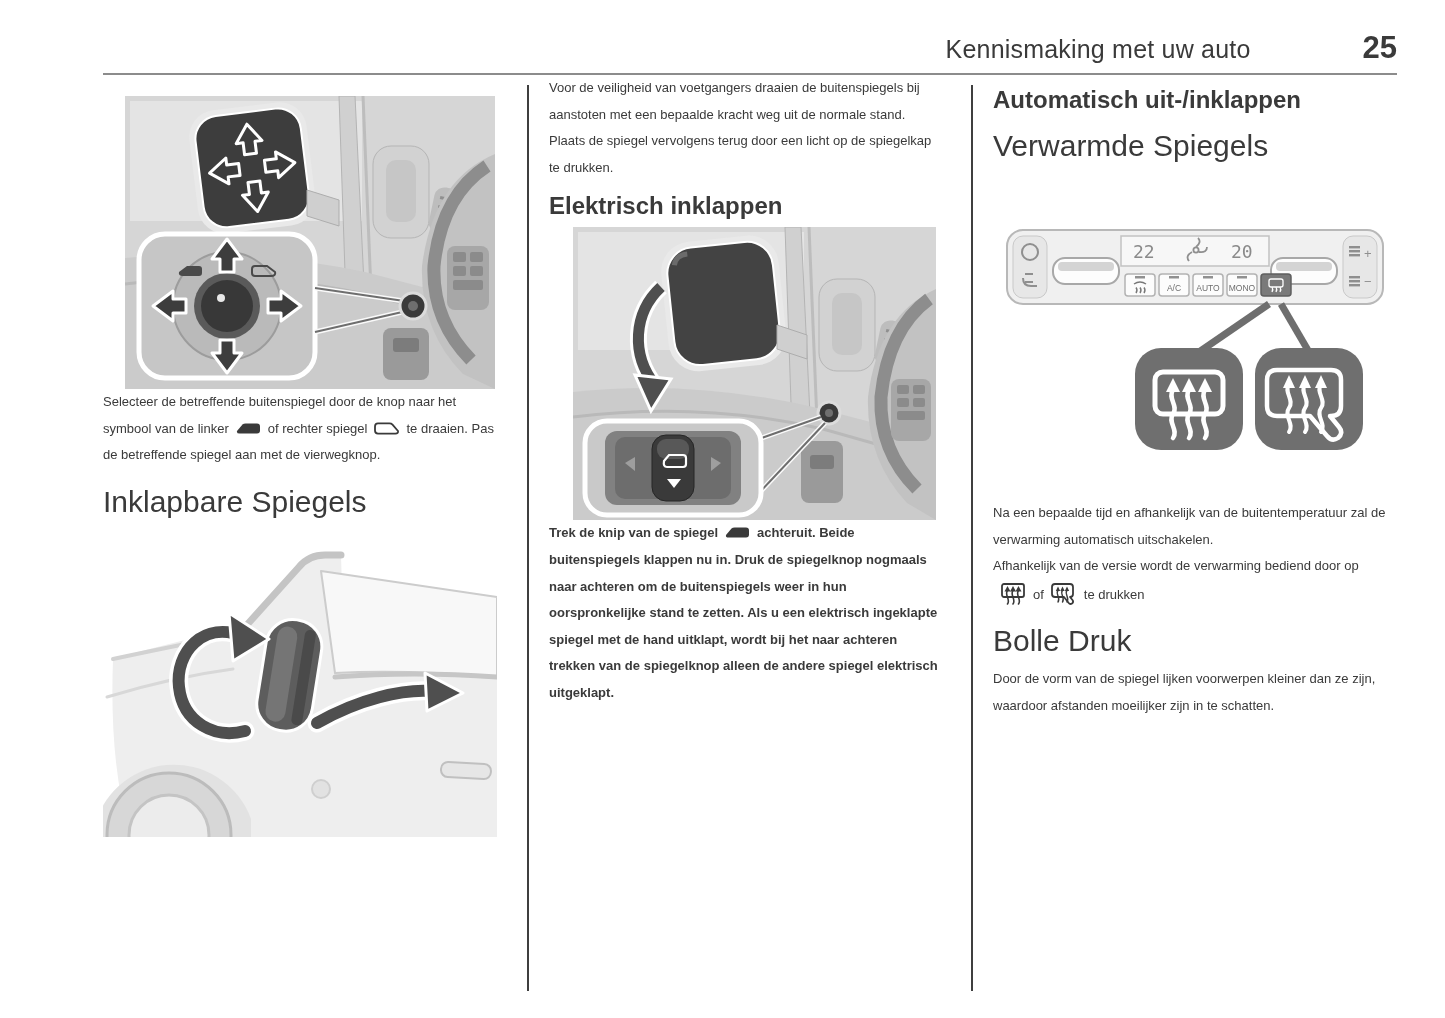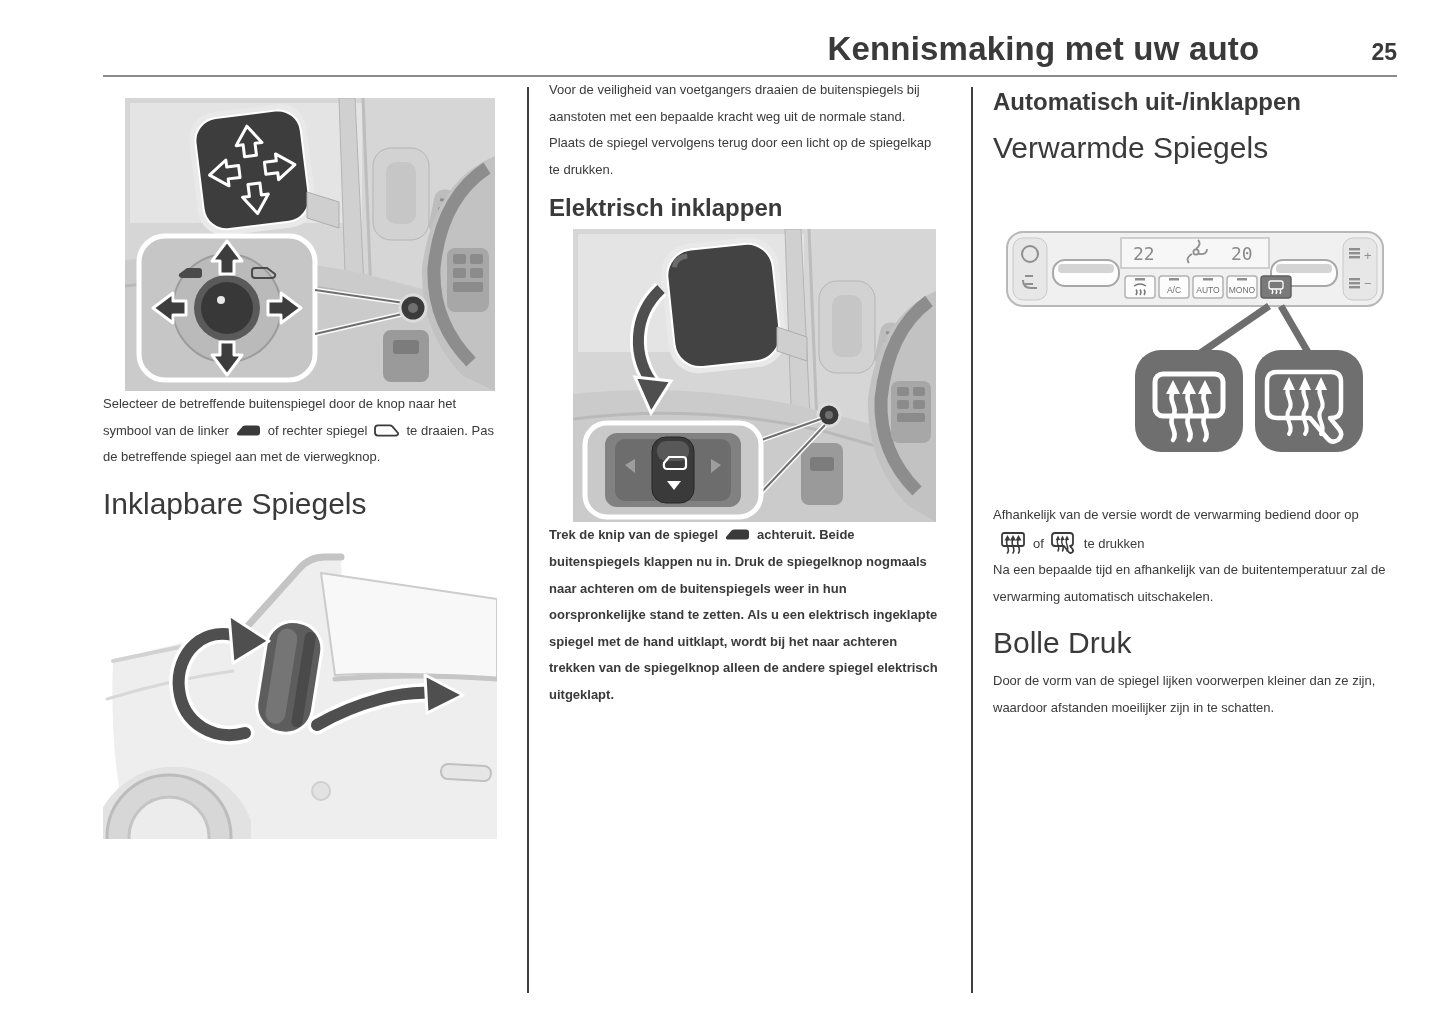--- a/index.html
+++ b/index.html
@@ -4,22 +4,22 @@
 <style>
   html,body{margin:0;padding:0;background:#ffffff;}
   .page{
     width:1445px;height:1018px;box-sizing:border-box;
     padding:30px 48px 0 103px;
     font-family:"Liberation Sans",sans-serif;
     color:#3a3a3a;background:#fff;overflow:hidden;position:relative;
   }
   
   .hdr{display:flex;justify-content:flex-end;align-items:baseline;}
-  .hdr .title{font-size:33px;font-weight:bold;letter-spacing:0.2px;}
-  .hdr .pagenum{font-size:23px;font-weight:bold;margin-left:112px;}
+  .hdr .title{font-size:25px;font-weight:normal;letter-spacing:0.2px;}
+  .hdr .pagenum{font-size:31px;font-weight:bold;margin-left:112px;}
   .hdr-rule{border:none;border-top:2.5px solid #8c8c8c;margin:7px 0 0 0;}
   
   .cols{display:flex;align-items:stretch;height:942px;}
   .col{box-sizing:border-box;}
   .c1{width:394px;}
   .c2{width:392px;}
   .c3{width:404px;}
   .sep{width:2px;background:#3f3f3f;margin:10px 20px 26px 30px;}
   p.body{font-size:13px;line-height:26.6px;margin:0;}
   h2.big{font-size:30px;line-height:33px;font-weight:normal;margin:16px 0 9px 0;}
@@ -326,20 +326,21 @@
             </g>
             <g fill="#ffffff">
               <polygon points="290,172 302,172 296,159"></polygon>
               <polygon points="306,172 318,172 312,159"></polygon>
               <polygon points="322,172 334,172 328,159"></polygon>
             </g>
           </g>
         </svg>
       </figure>
 
+      <p class="body">Na een bepaalde tijd en afhankelijk van de buitentemperatuur zal de verwarming automatisch uitschakelen.</p>
       <p class="body">
         <span>Afhankelijk van de versie wordt de verwarming bediend door op</span><span class="icon-inline tall"><svg width="30" height="26" viewBox="0 0 30 26">
               <g fill="none" stroke="#3a3a3a" stroke-linecap="round">
                 <rect x="4" y="4" width="22" height="13" rx="2" stroke-width="1.8"></rect>
                 <path d="M9.5,24 c3.5,-4.5 -3.5,-9 0,-13.5 M15,24 c3.5,-4.5 -3.5,-9 0,-13.5 M20.5,24 c3.5,-4.5 -3.5,-9 0,-13.5" stroke-width="1.6"></path>
               </g>
               <g fill="#3a3a3a">
                 <polygon points="6.5,11.5 12.5,11.5 9.5,6"></polygon>
                 <polygon points="12,11.5 18,11.5 15,6"></polygon>
                 <polygon points="17.5,11.5 23.5,11.5 20.5,6"></polygon>
@@ -349,20 +350,19 @@
               <g fill="none" stroke="#3a3a3a" stroke-width="1.4" stroke-linecap="round">
                 <path d="M9,22 c3,-4 -3,-8 0,-12 M13.5,22 c3,-4 -3,-8 0,-12 M18,22 c3,-4 -3,-8 0,-12"></path>
               </g>
               <g fill="#3a3a3a">
                 <polygon points="6.8,11 11.2,11 9,6.6"></polygon>
                 <polygon points="11.3,11 15.7,11 13.5,6.6"></polygon>
                 <polygon points="15.8,11 20.2,11 18,6.6"></polygon>
               </g>
             </svg></span><span>te drukken</span>
       </p>
-      <p class="body">Na een bepaalde tijd en afhankelijk van de buitentemperatuur zal de verwarming automatisch uitschakelen.</p>
 
       <h2 class="big">Bolle Druk</h2>
       <p class="body mt-pconvex">Door de vorm van de spiegel lijken voorwerpen kleiner dan ze zijn, waardoor afstanden moeilijker zijn in te schatten.</p>
     </div>
 
   </div>
 </div>
 
 </body></html>

